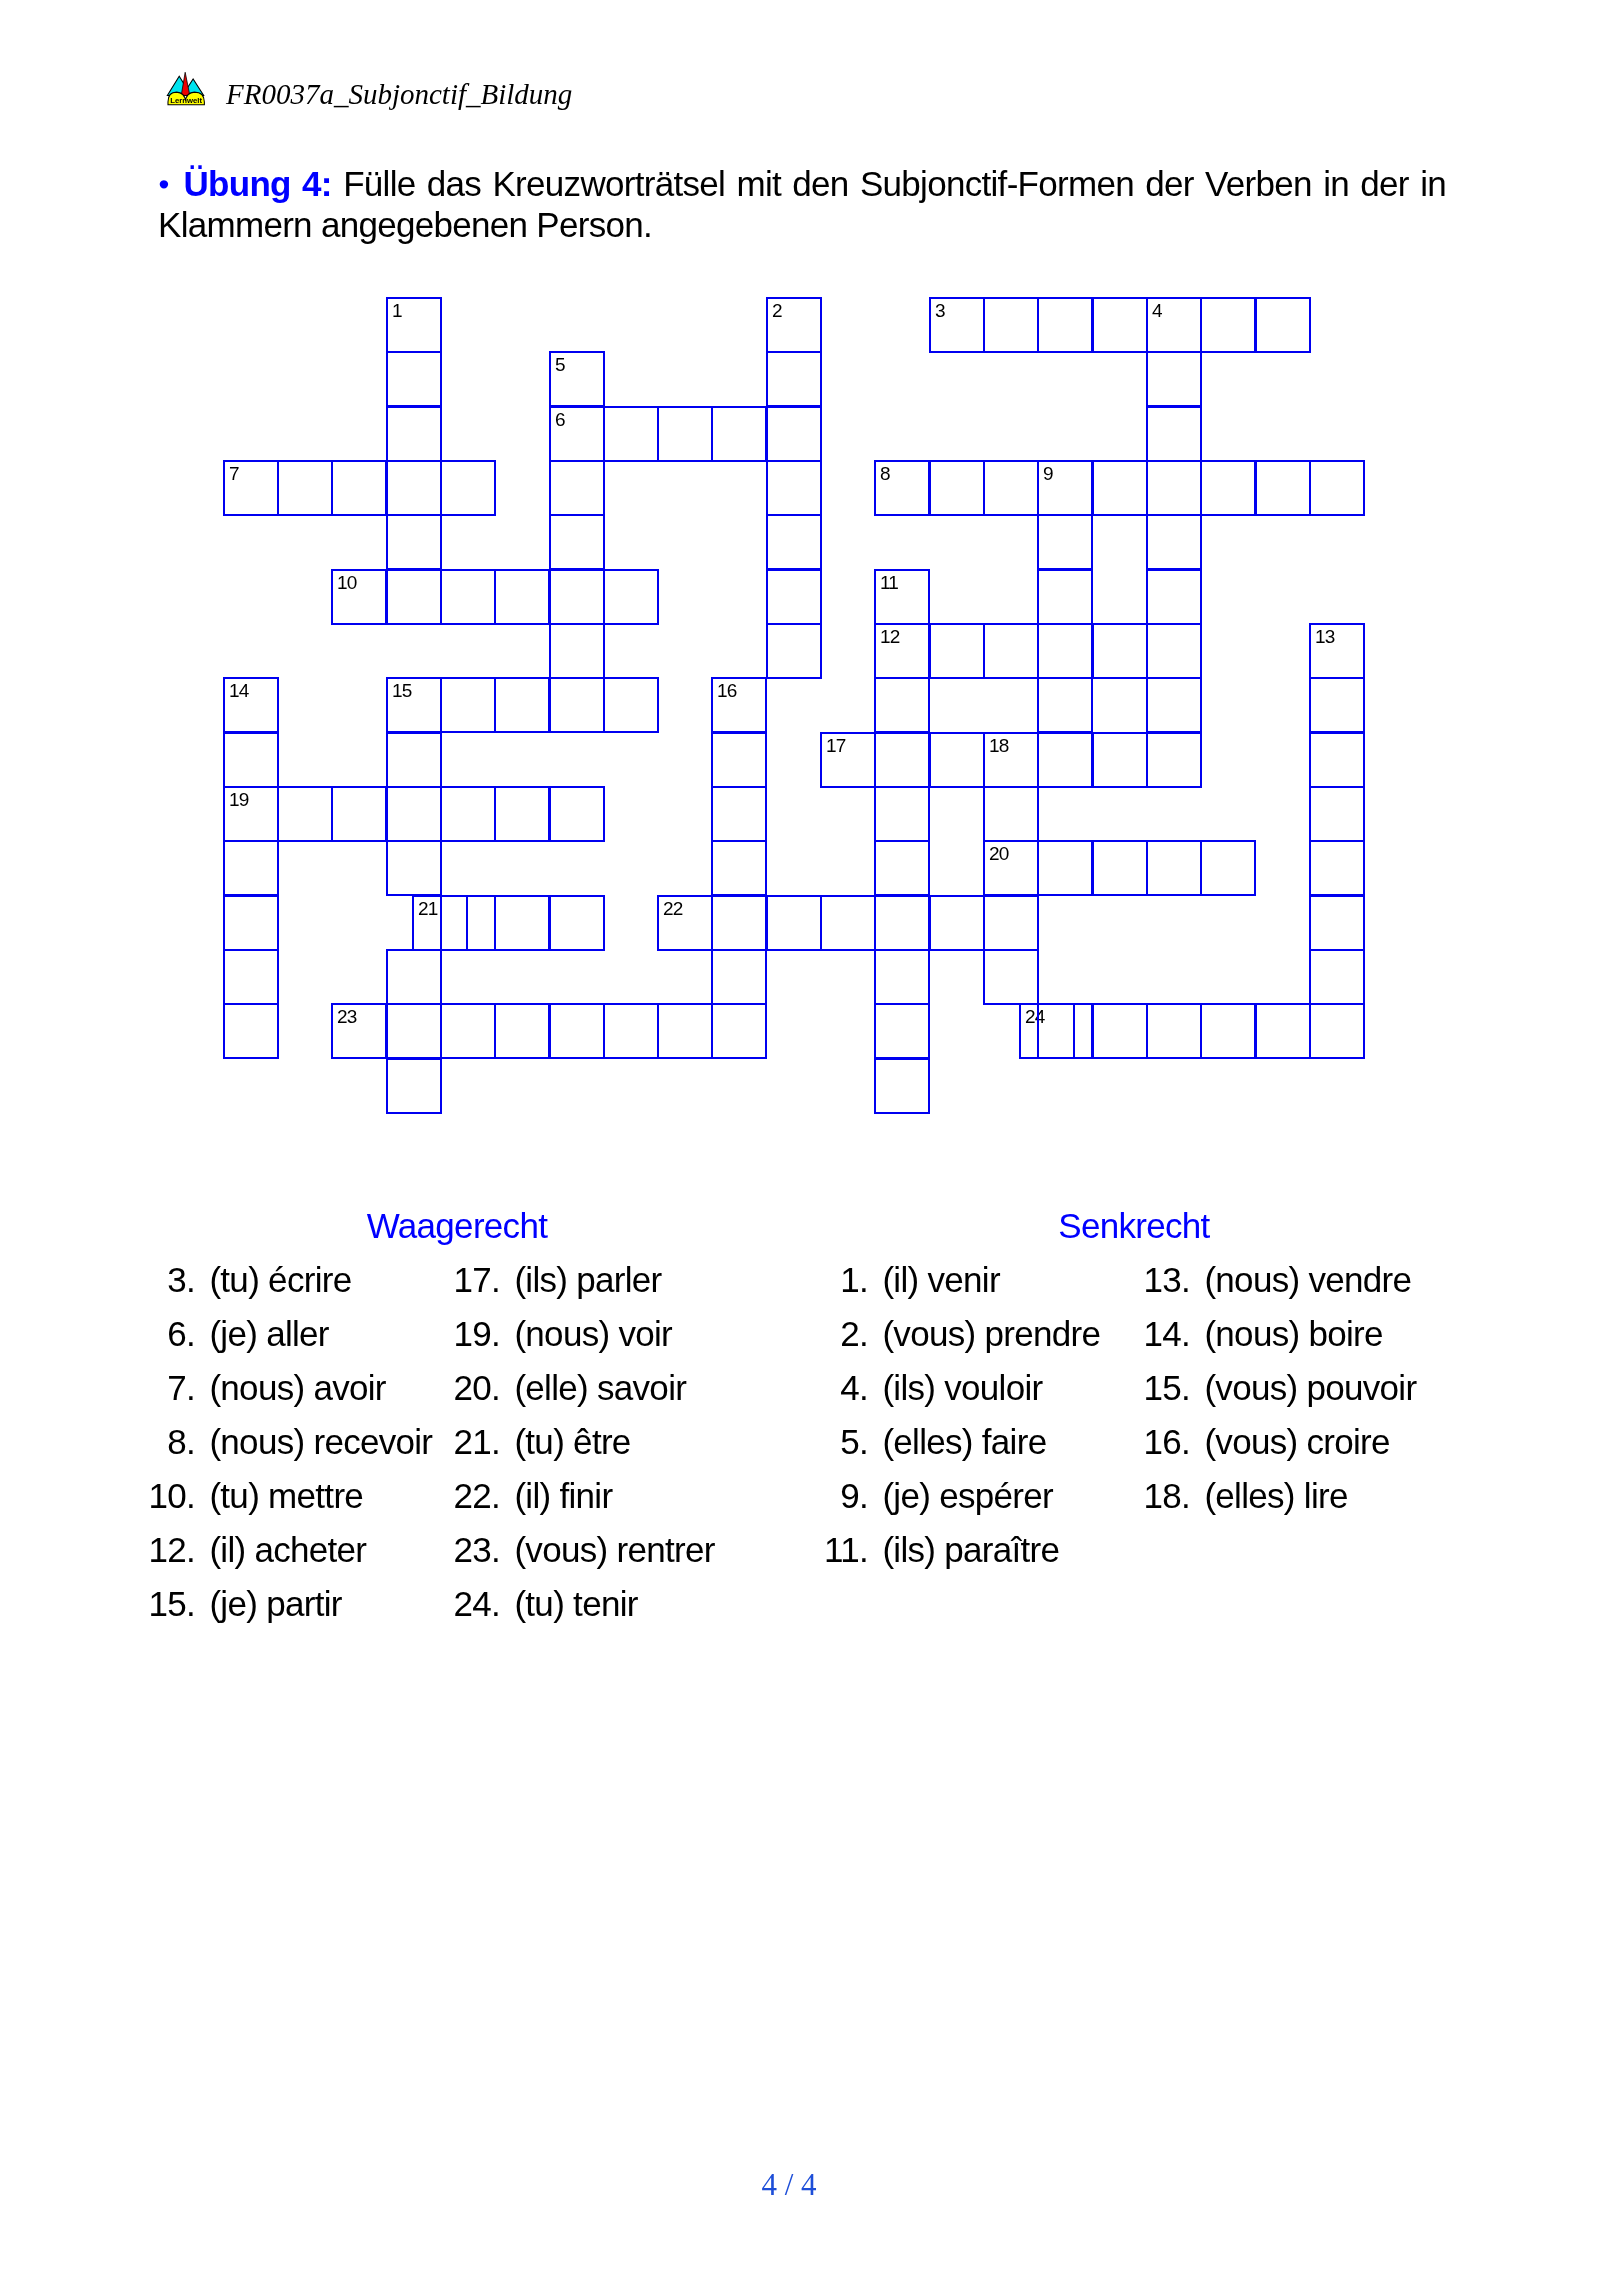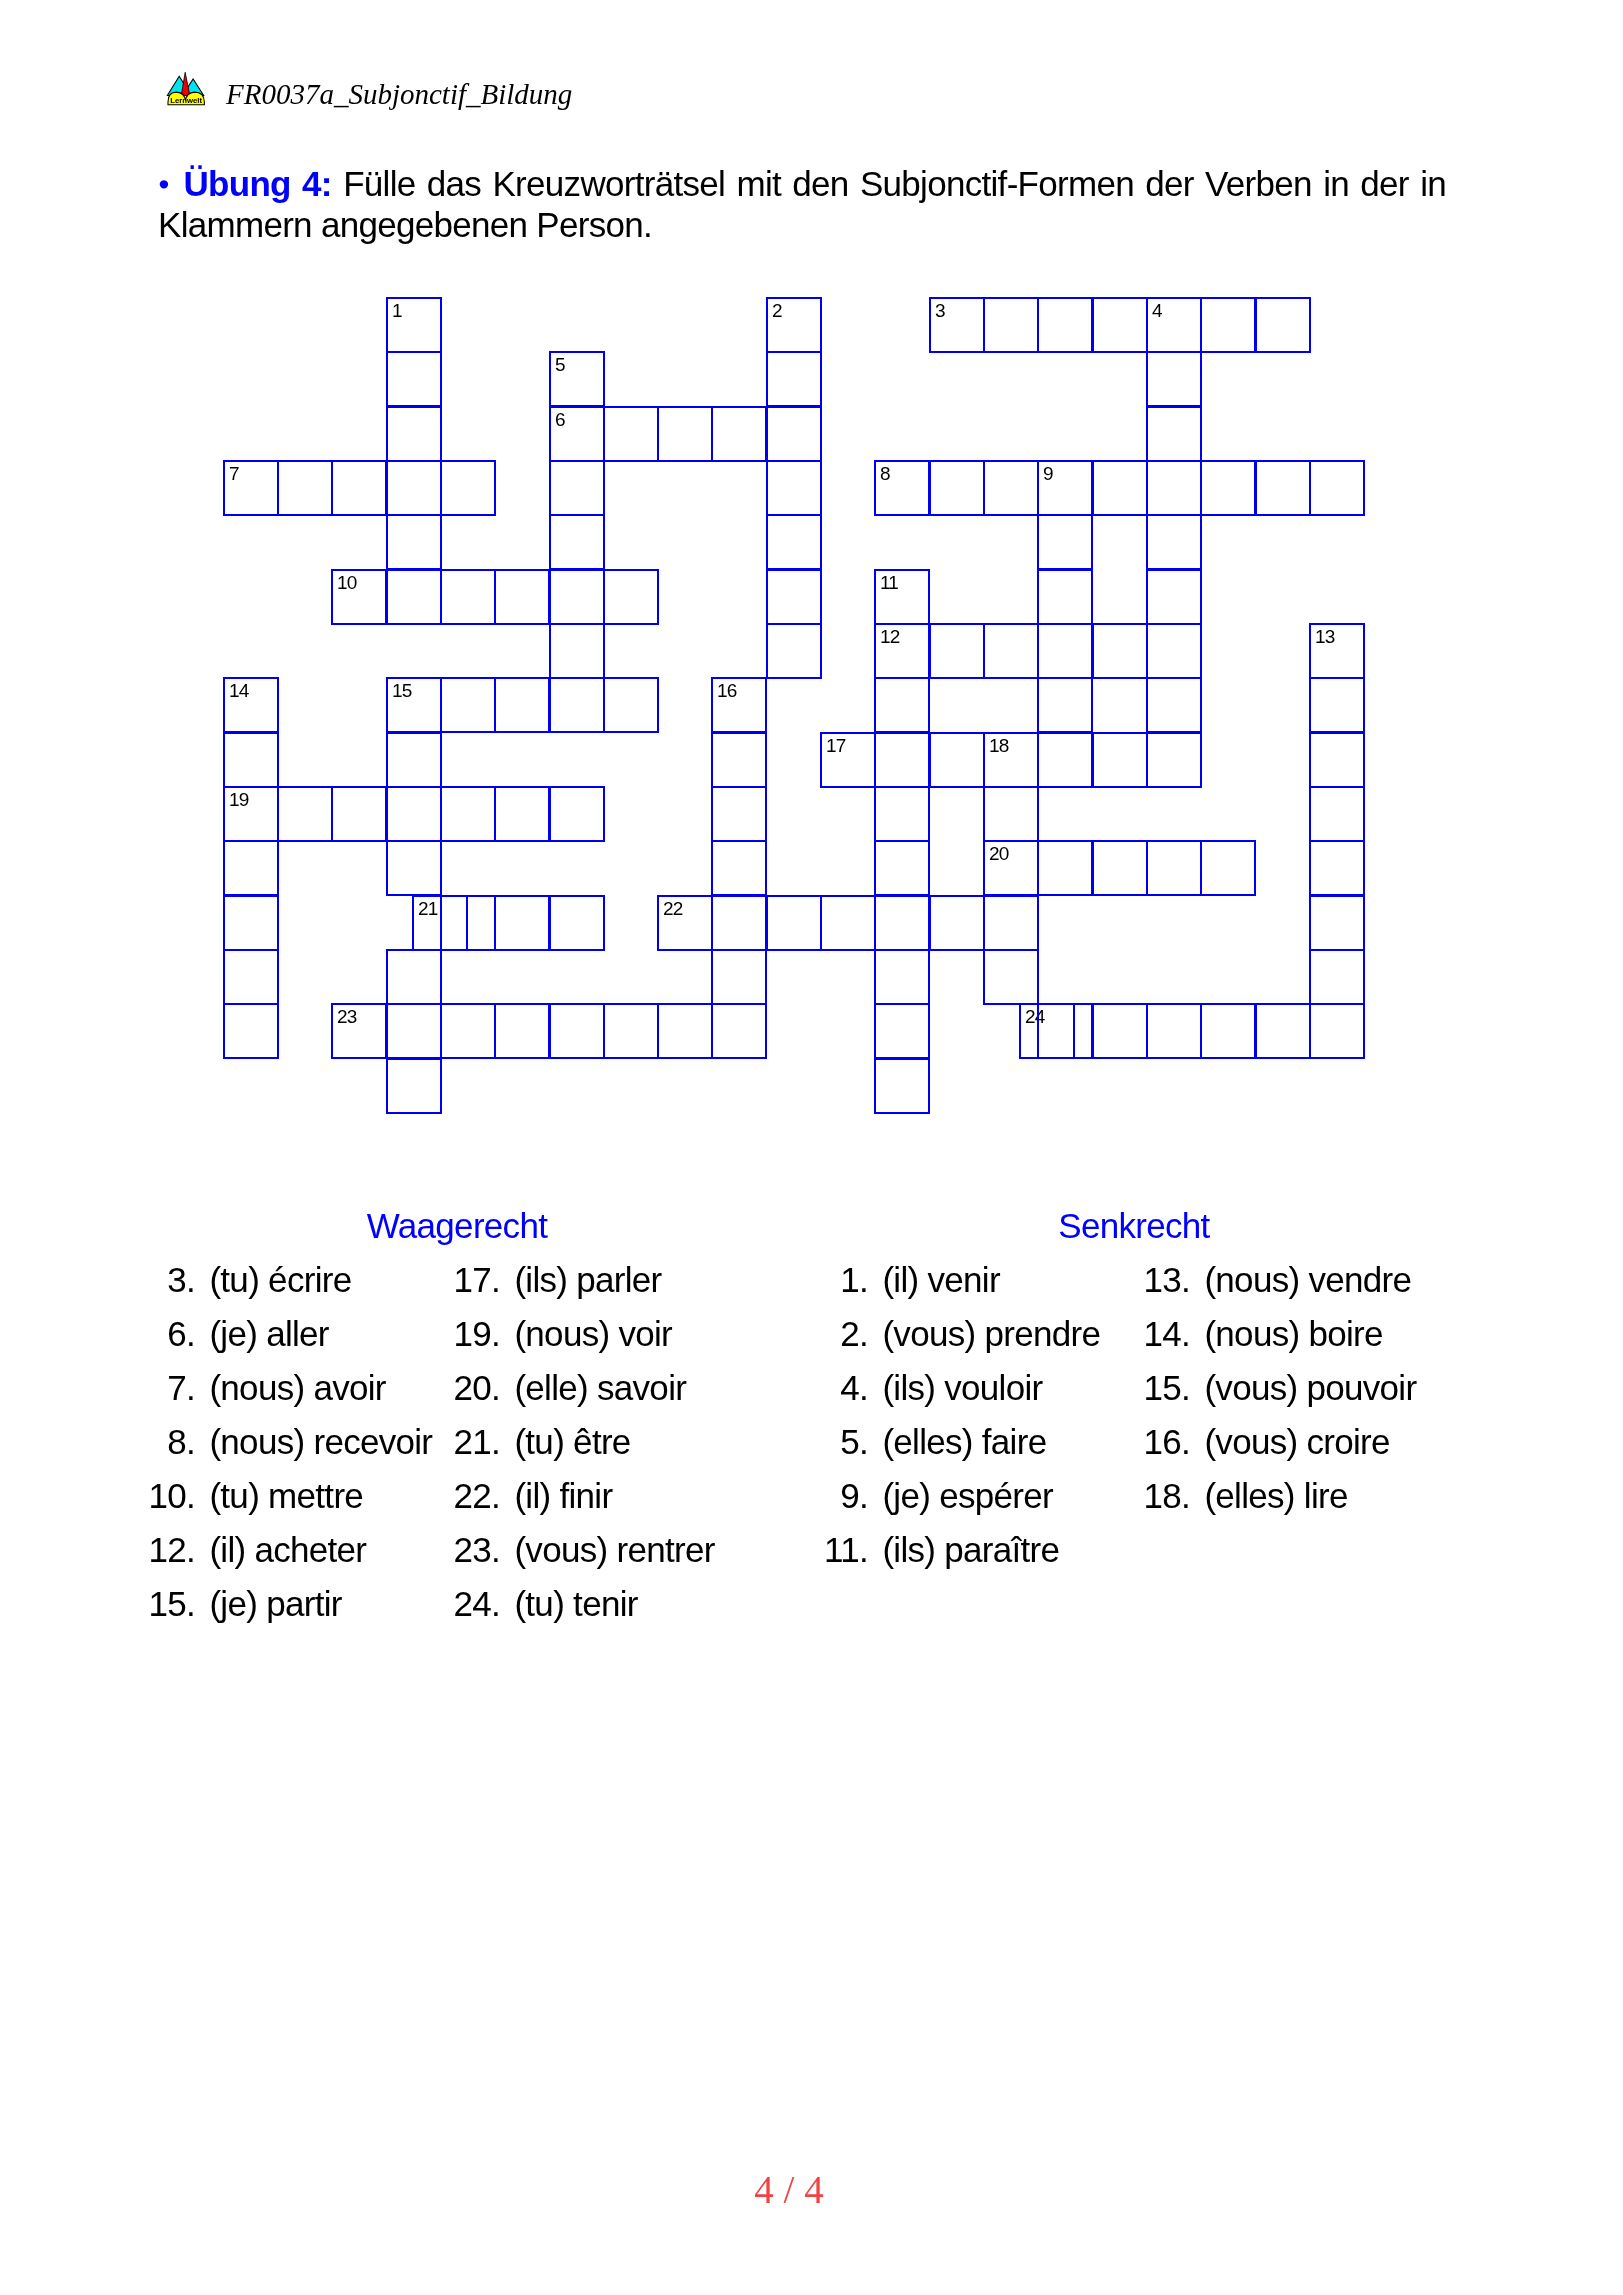--- a/index.html
+++ b/index.html
@@ -62,21 +62,21 @@
     font-size:35px;line-height:38px;letter-spacing:-0.7px;white-space:nowrap;
   }
   .clue-text{
     margin-left:14.4px;font-size:35px;line-height:38px;
     letter-spacing:-0.7px;white-space:nowrap;
   }
 
   
   #page-number{
     position:absolute;left:789px;top:2167px;transform:translateX(-50%);
-    font-family:"Liberation Serif",serif;font-size:39px;color:#ef4444;white-space:nowrap;
+    font-family:"Liberation Serif",serif;font-size:31px;color:#1d4ed8;white-space:nowrap;
   }
 </style>
 </head>
 <body>
 
 <svg id="logo" viewBox="0 0 62 54">
   <polygon points="2,36 20,7 38,36" fill="#00e4f0" stroke="#000" stroke-width="1.6"></polygon>
   <polygon points="25,36 41,11 57,36" fill="#00e4f0" stroke="#000" stroke-width="1.6"></polygon>
   <polygon points="29,1 23,36 36,36" fill="#ee0000" stroke="#000" stroke-width="1.2"></polygon>
   <path d="M3,50 L3,46 Q3,31 16,31 Q28,32 29.5,44 Q31,32 43,31 Q58,31 58,46 L58,50 Z" fill="#ffff00" stroke="#000" stroke-width="1.6"></path>

